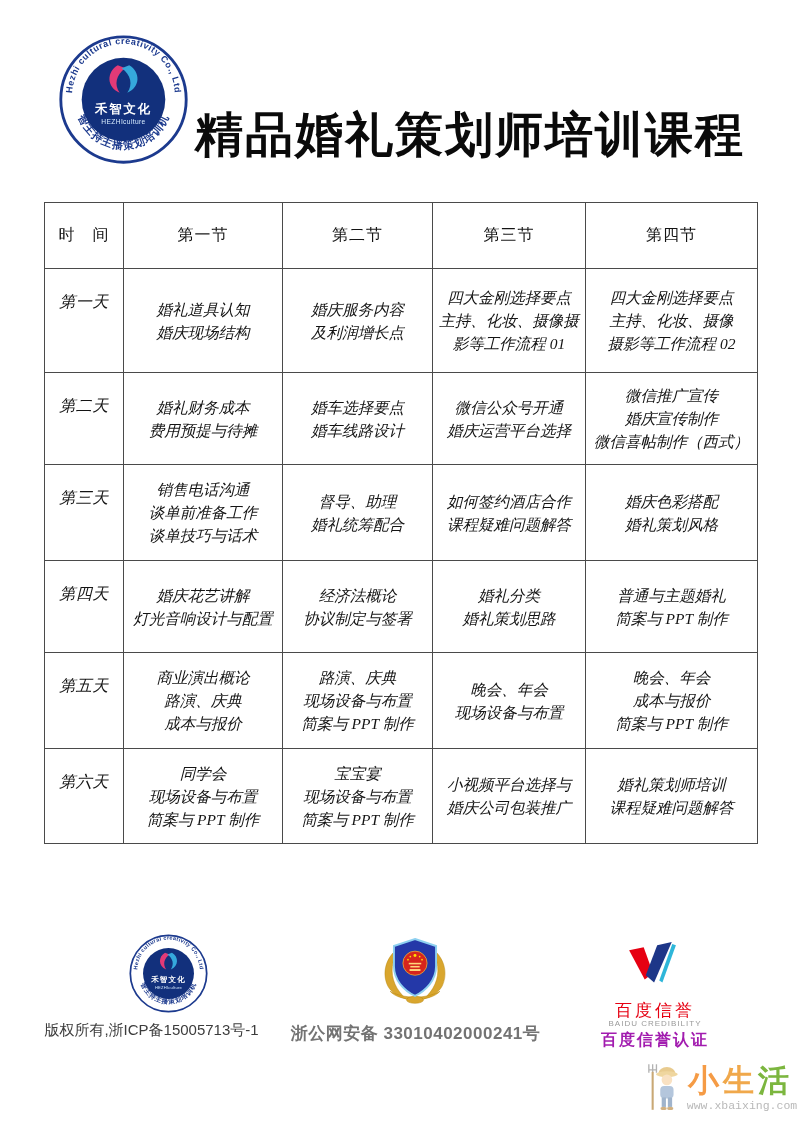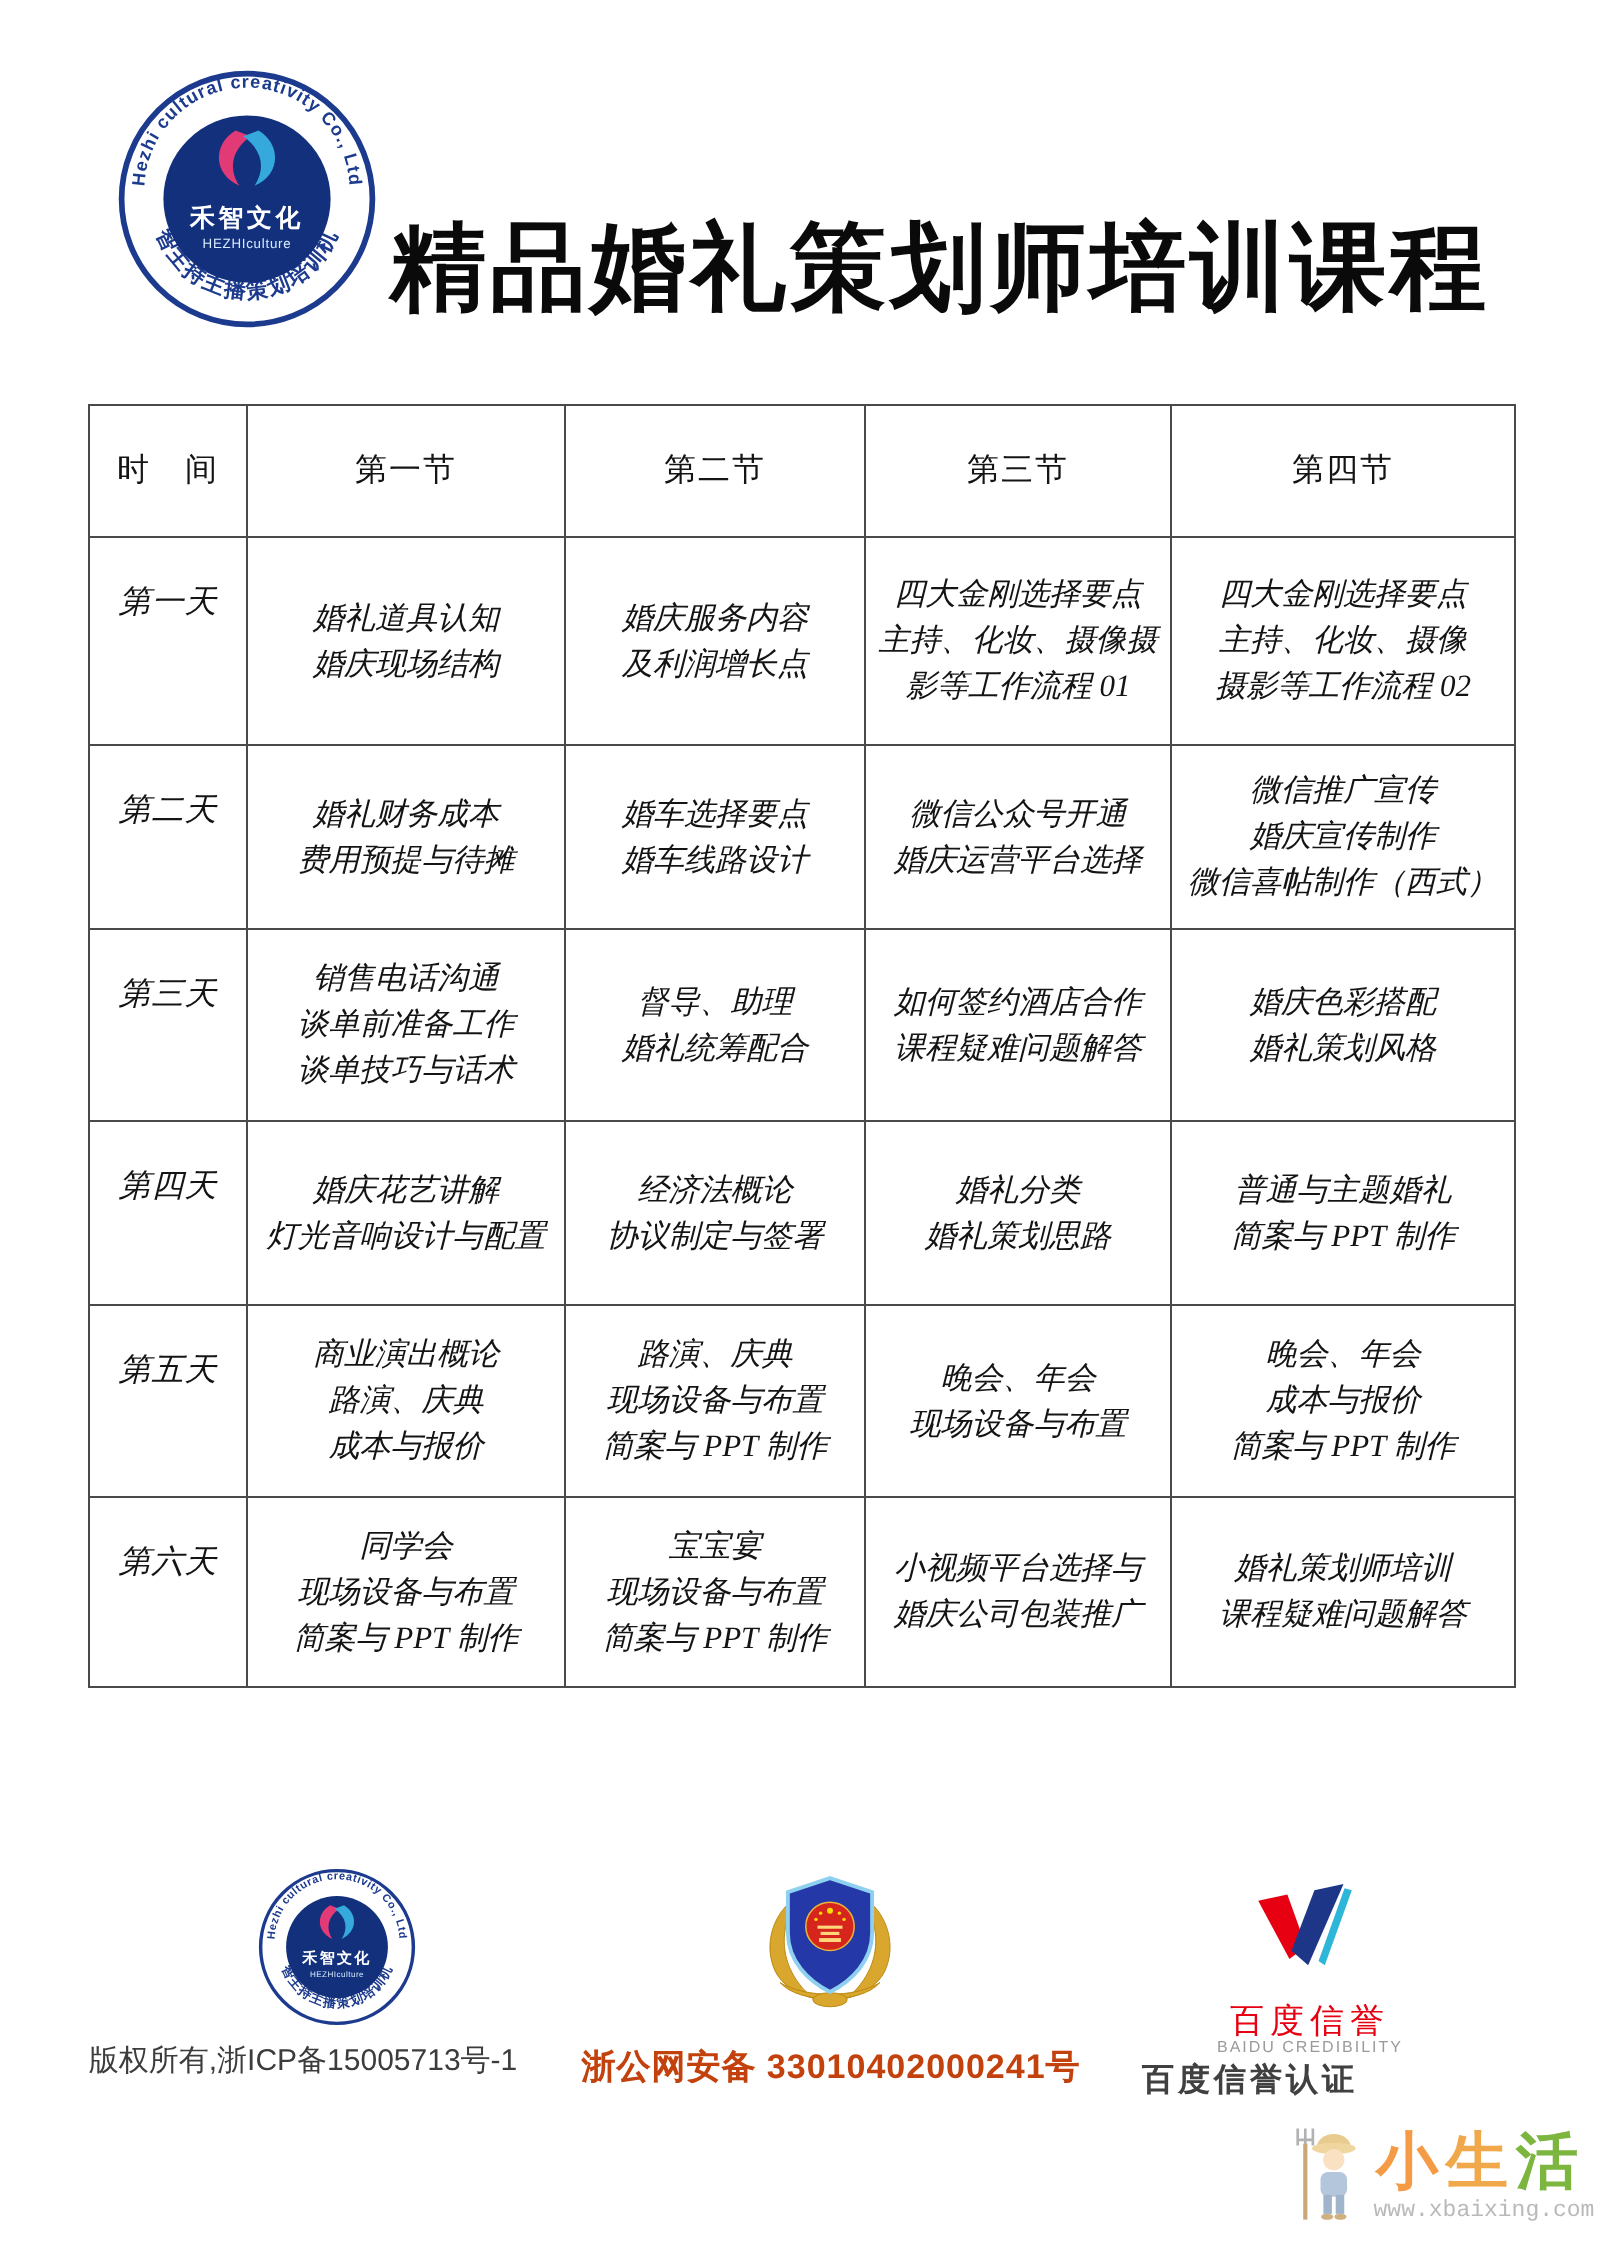--- a/index.html
+++ b/index.html
@@ -28,28 +28,28 @@
   .schedule-table tbody tr:nth-child(3){height:96px;}
   .schedule-table tbody tr:nth-child(4){height:92px;}
   .schedule-table tbody tr:nth-child(5){height:96px;padding-left:28px;}
   .schedule-table tbody tr:nth-child(6){height:95px;}
 
   
   .copyright-text{position:absolute;left:24px;top:1021px;width:255px;text-align:center;
                   font-family:"Liberation Sans",sans-serif;font-size:15px;color:#3c3c3c;}
   .police-badge{position:absolute;left:376px;top:929px;width:78px;height:84px;}
   .police-text{position:absolute;left:283px;top:1022px;width:265px;text-align:center;
-               font-family:"Liberation Sans",sans-serif;font-size:17px;font-weight:700;color:#c2410c;letter-spacing:.5px;}
+               font-family:"Liberation Sans",sans-serif;font-size:17px;font-weight:700;color:#737373;letter-spacing:.5px;}
   .baidu-logo{position:absolute;left:620px;top:941px;width:64px;height:52px;}
   .baidu-cn{position:absolute;left:580px;top:999px;width:150px;text-align:center;
             font-family:"Liberation Sans",sans-serif;font-size:17px;color:#e60012;letter-spacing:3px;}
   .baidu-en{position:absolute;left:580px;top:1019px;width:150px;text-align:center;
             font-family:"Liberation Sans",sans-serif;font-size:8px;color:#9a9a9a;letter-spacing:1px;}
-  .baidu-cert{position:absolute;left:545px;top:1030px;width:160px;text-align:center;
-              font-family:"Liberation Sans",sans-serif;font-size:16px;font-weight:700;color:#404040;letter-spacing:2px;}
+  .baidu-cert{position:absolute;left:575px;top:1030px;width:160px;text-align:center;
+              font-family:"Liberation Sans",sans-serif;font-size:16px;font-weight:700;color:#a21caf;letter-spacing:2px;}
 
   
   .farmer-icon{position:absolute;left:646px;top:1062px;width:38px;height:50px;opacity:.85;}
   .wm-name{position:absolute;left:688px;top:1062px;width:112px;font-size:31px;font-weight:700;
            letter-spacing:4px;line-height:38px;white-space:nowrap;}
   .wm-url{position:absolute;left:684px;top:1099px;width:116px;text-align:center;
           font-family:"Liberation Mono","DejaVu Sans Mono",monospace;font-size:11.5px;color:#b9b9b9;}
 </style>
 </head>
 <body>

